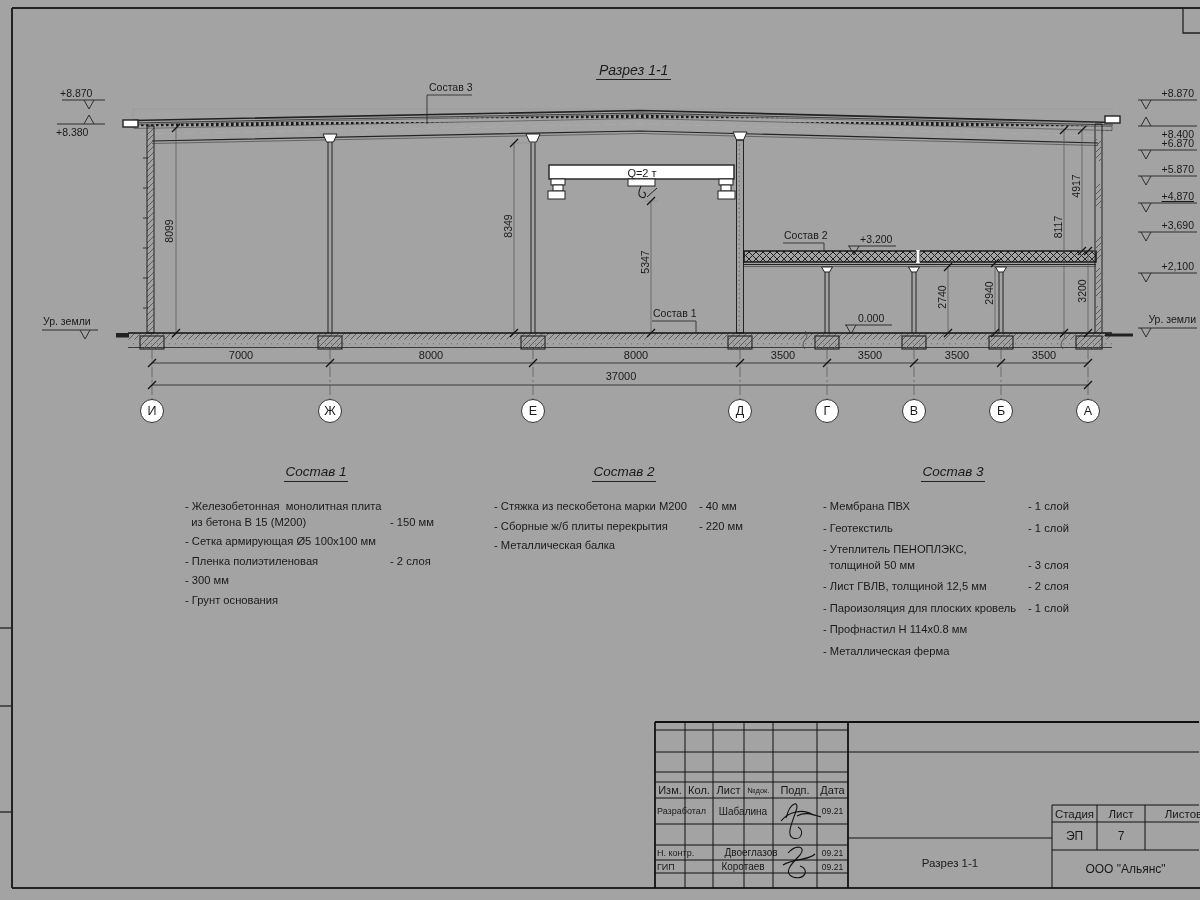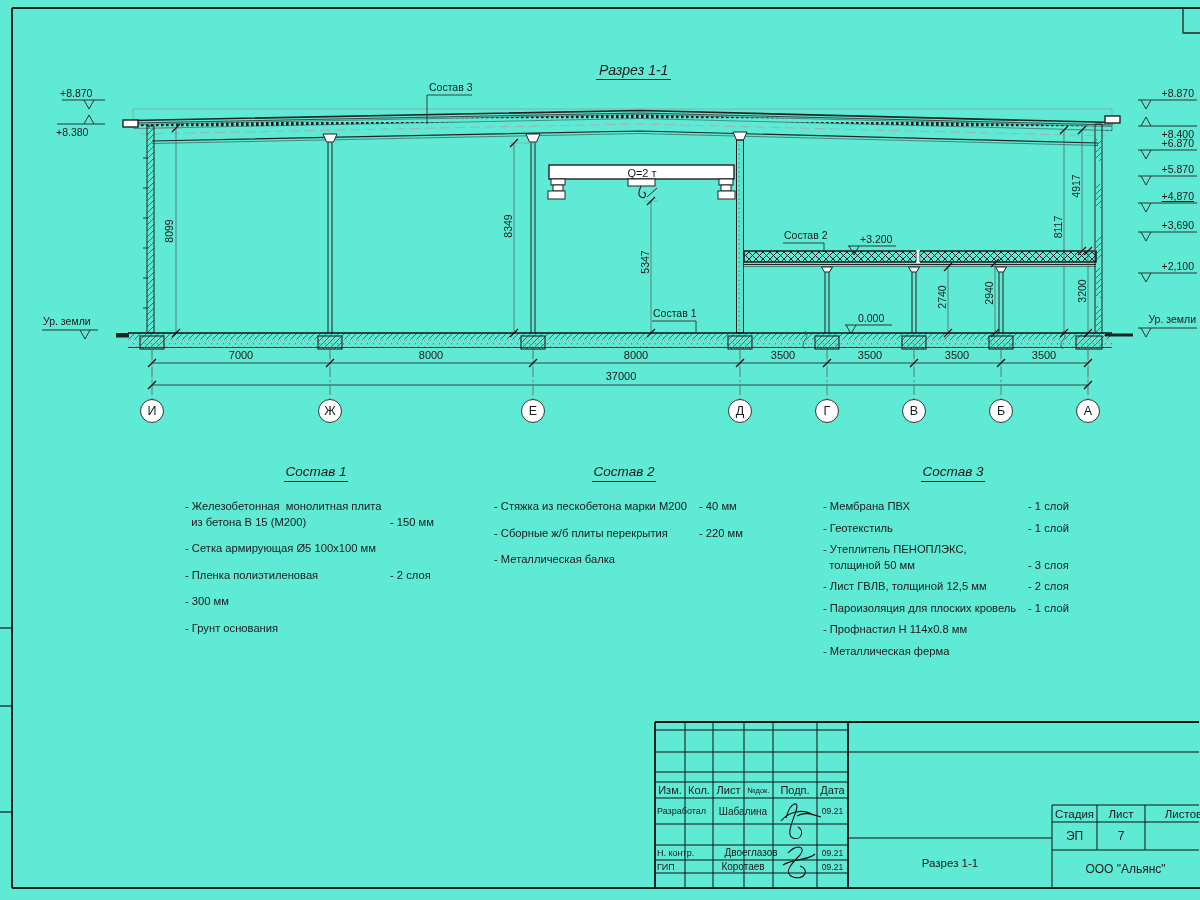--- a/index.html
+++ b/index.html
@@ -1,38 +1,38 @@
 <!DOCTYPE html>
 <html><head>
 <meta charset="utf-8">
 <style>
   * { margin:0; padding:0; box-sizing:border-box; }
   html,body { background:#e8e8e8; }
   .sheet {
     position:relative; width:1200px; height:900px; overflow:hidden;
-    background:#5eead4; color:#1a1a1a;
+    background:#a3a3a3; color:#1a1a1a;
     font-family:"Liberation Sans", sans-serif;
   }
   svg.geom { position:absolute; left:0; top:0; }
   .t { position:absolute; white-space:nowrap; font-size:10.5px; color:#1a1a1a; }
   .c { transform:translateX(-50%); }
   .dwg-title { font-size:14px; font-style:italic; border-bottom:1.2px solid #222; padding:0 3px 1px; }
   .vdim { position:absolute; width:72px; height:13px; display:flex; align-items:center; justify-content:center;
           transform:translate(-50%,-50%) rotate(-90deg); font-size:10.5px; }
   .hdim { font-size:11px; }
   .elev-r { width:56px; text-align:right; }
   .axis-lbl { position:absolute; width:26px; text-align:center; transform:translate(-50%,-50%); font-size:12.5px; }
   
   .comp { position:absolute; }
   .comp-title-row { text-align:center; margin-bottom:19px; }
   .comp-title { font-size:13.5px; font-style:italic; border-bottom:1.2px solid #222; padding:0 2px 2px; }
   .ci { display:flex; align-items:flex-end; font-size:11.2px; line-height:15.5px; }
   .ci-name { width:205px; white-space:pre-wrap; }
   .ci-val { white-space:nowrap; }
-  .g1 .ci + .ci, .g2 .ci + .ci { margin-top:11px; }
+  .g1 .ci + .ci, .g2 .ci + .ci { margin-top:4px; }
   .g3 .ci + .ci { margin-top:6px; }
   
   .tb { font-size:11px; }
   .tb-cell { position:absolute; display:flex; align-items:center; justify-content:center; white-space:nowrap; }
 </style>
 </head>
 <body>
 
 <div class="sheet">
 

